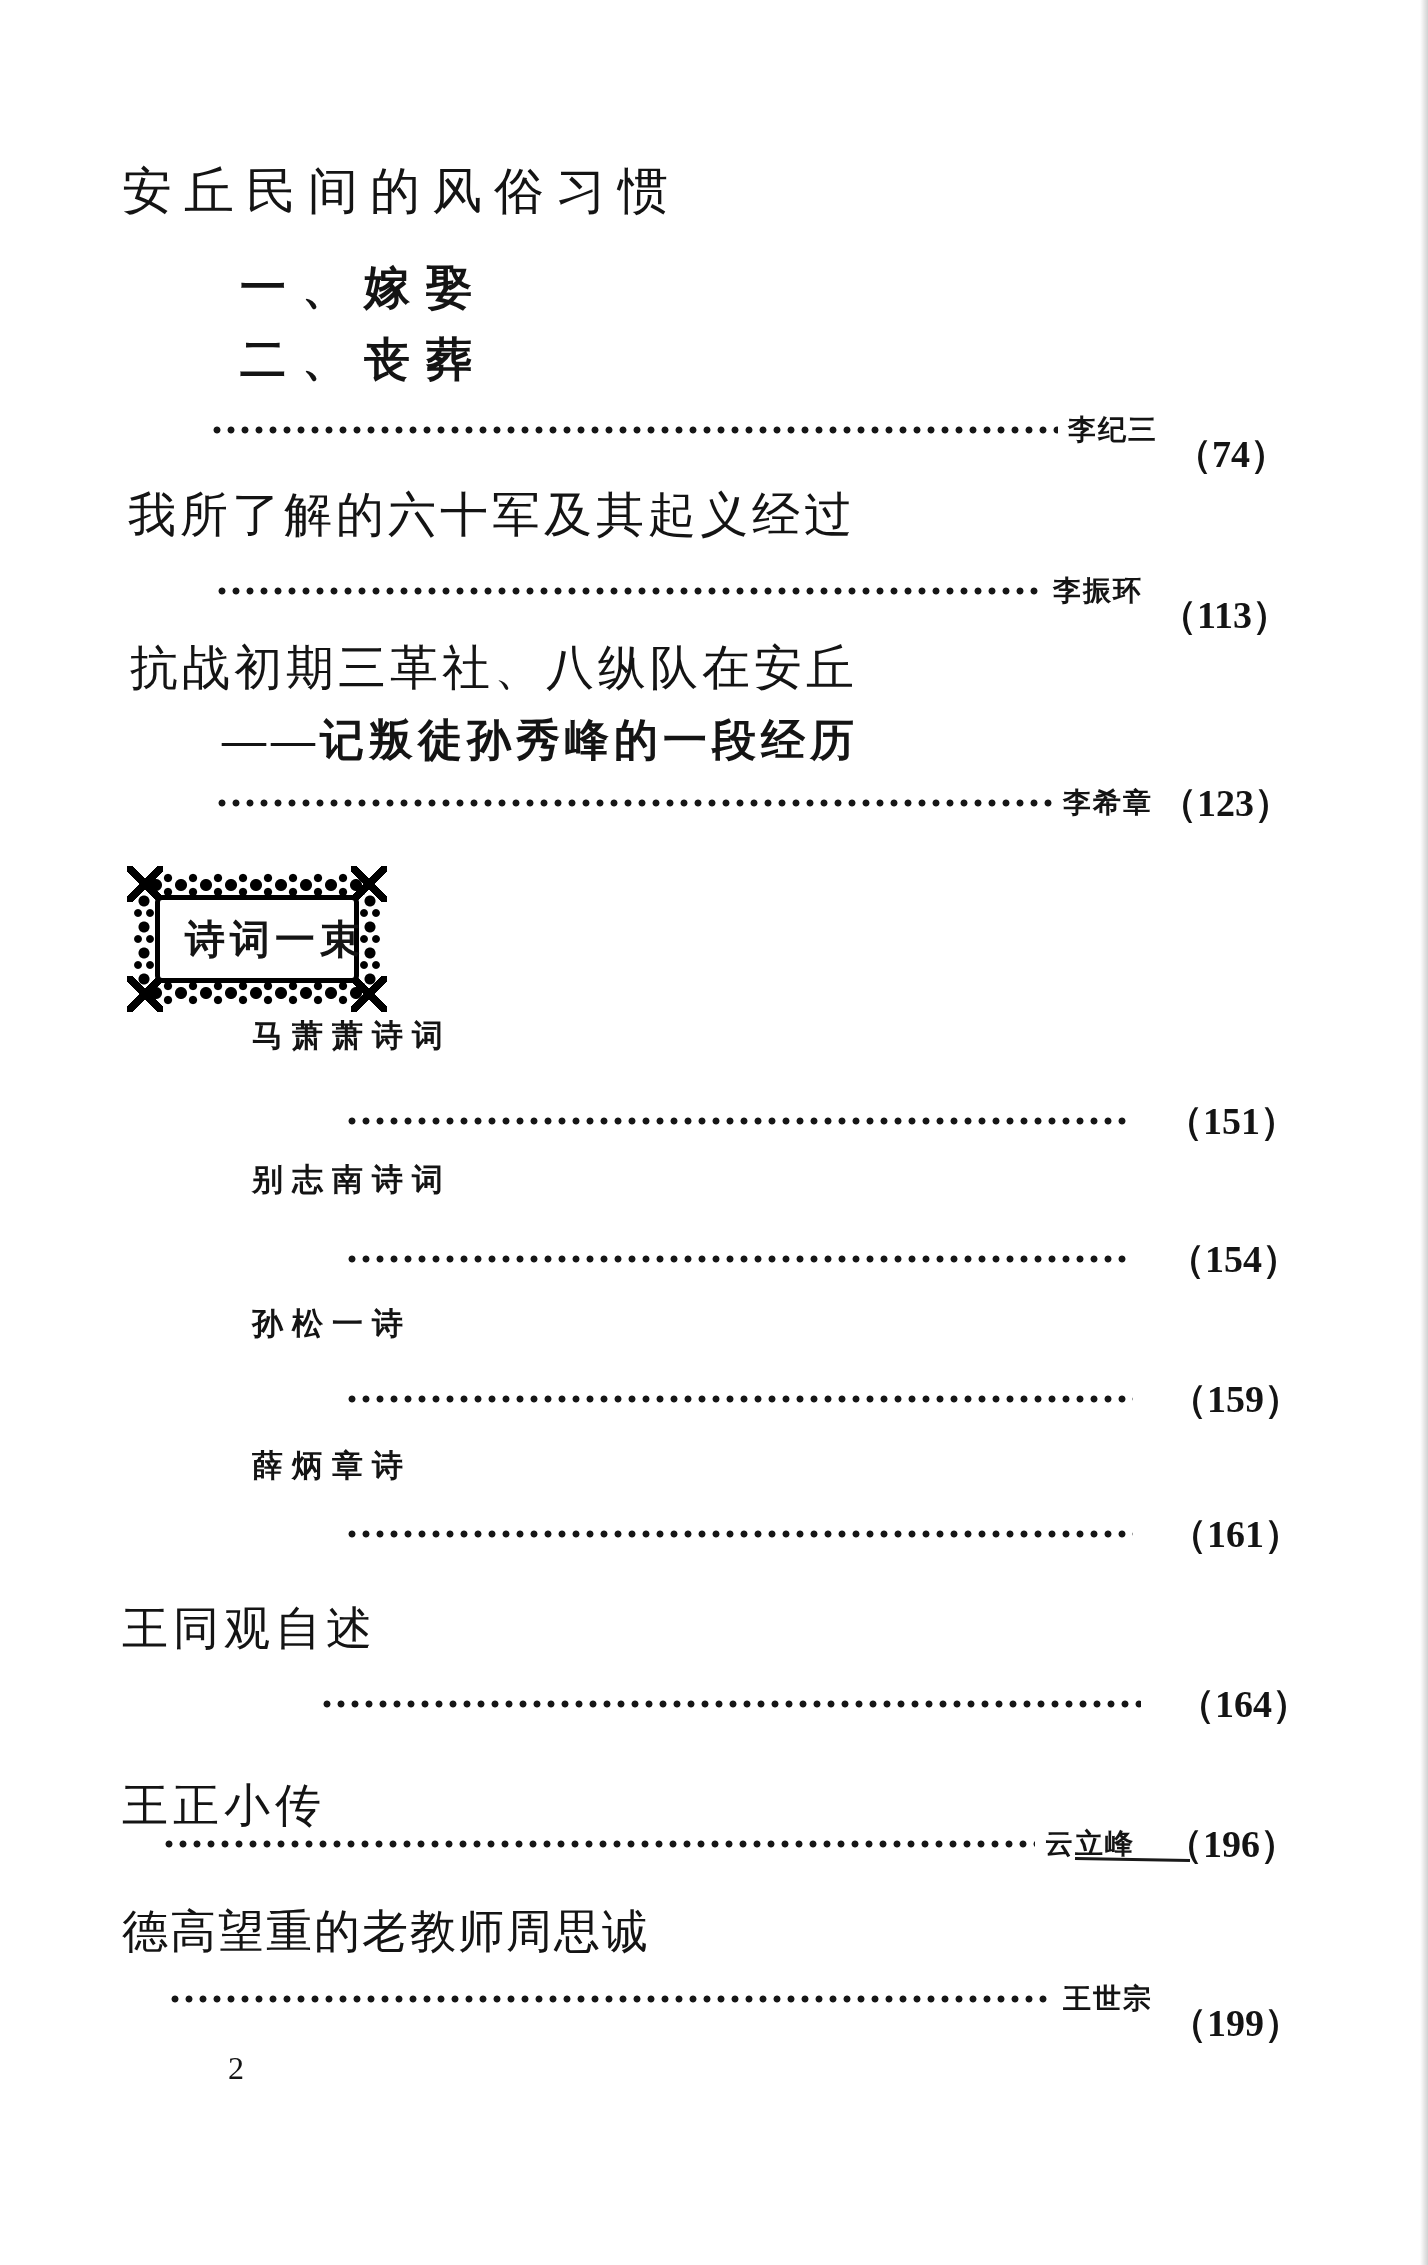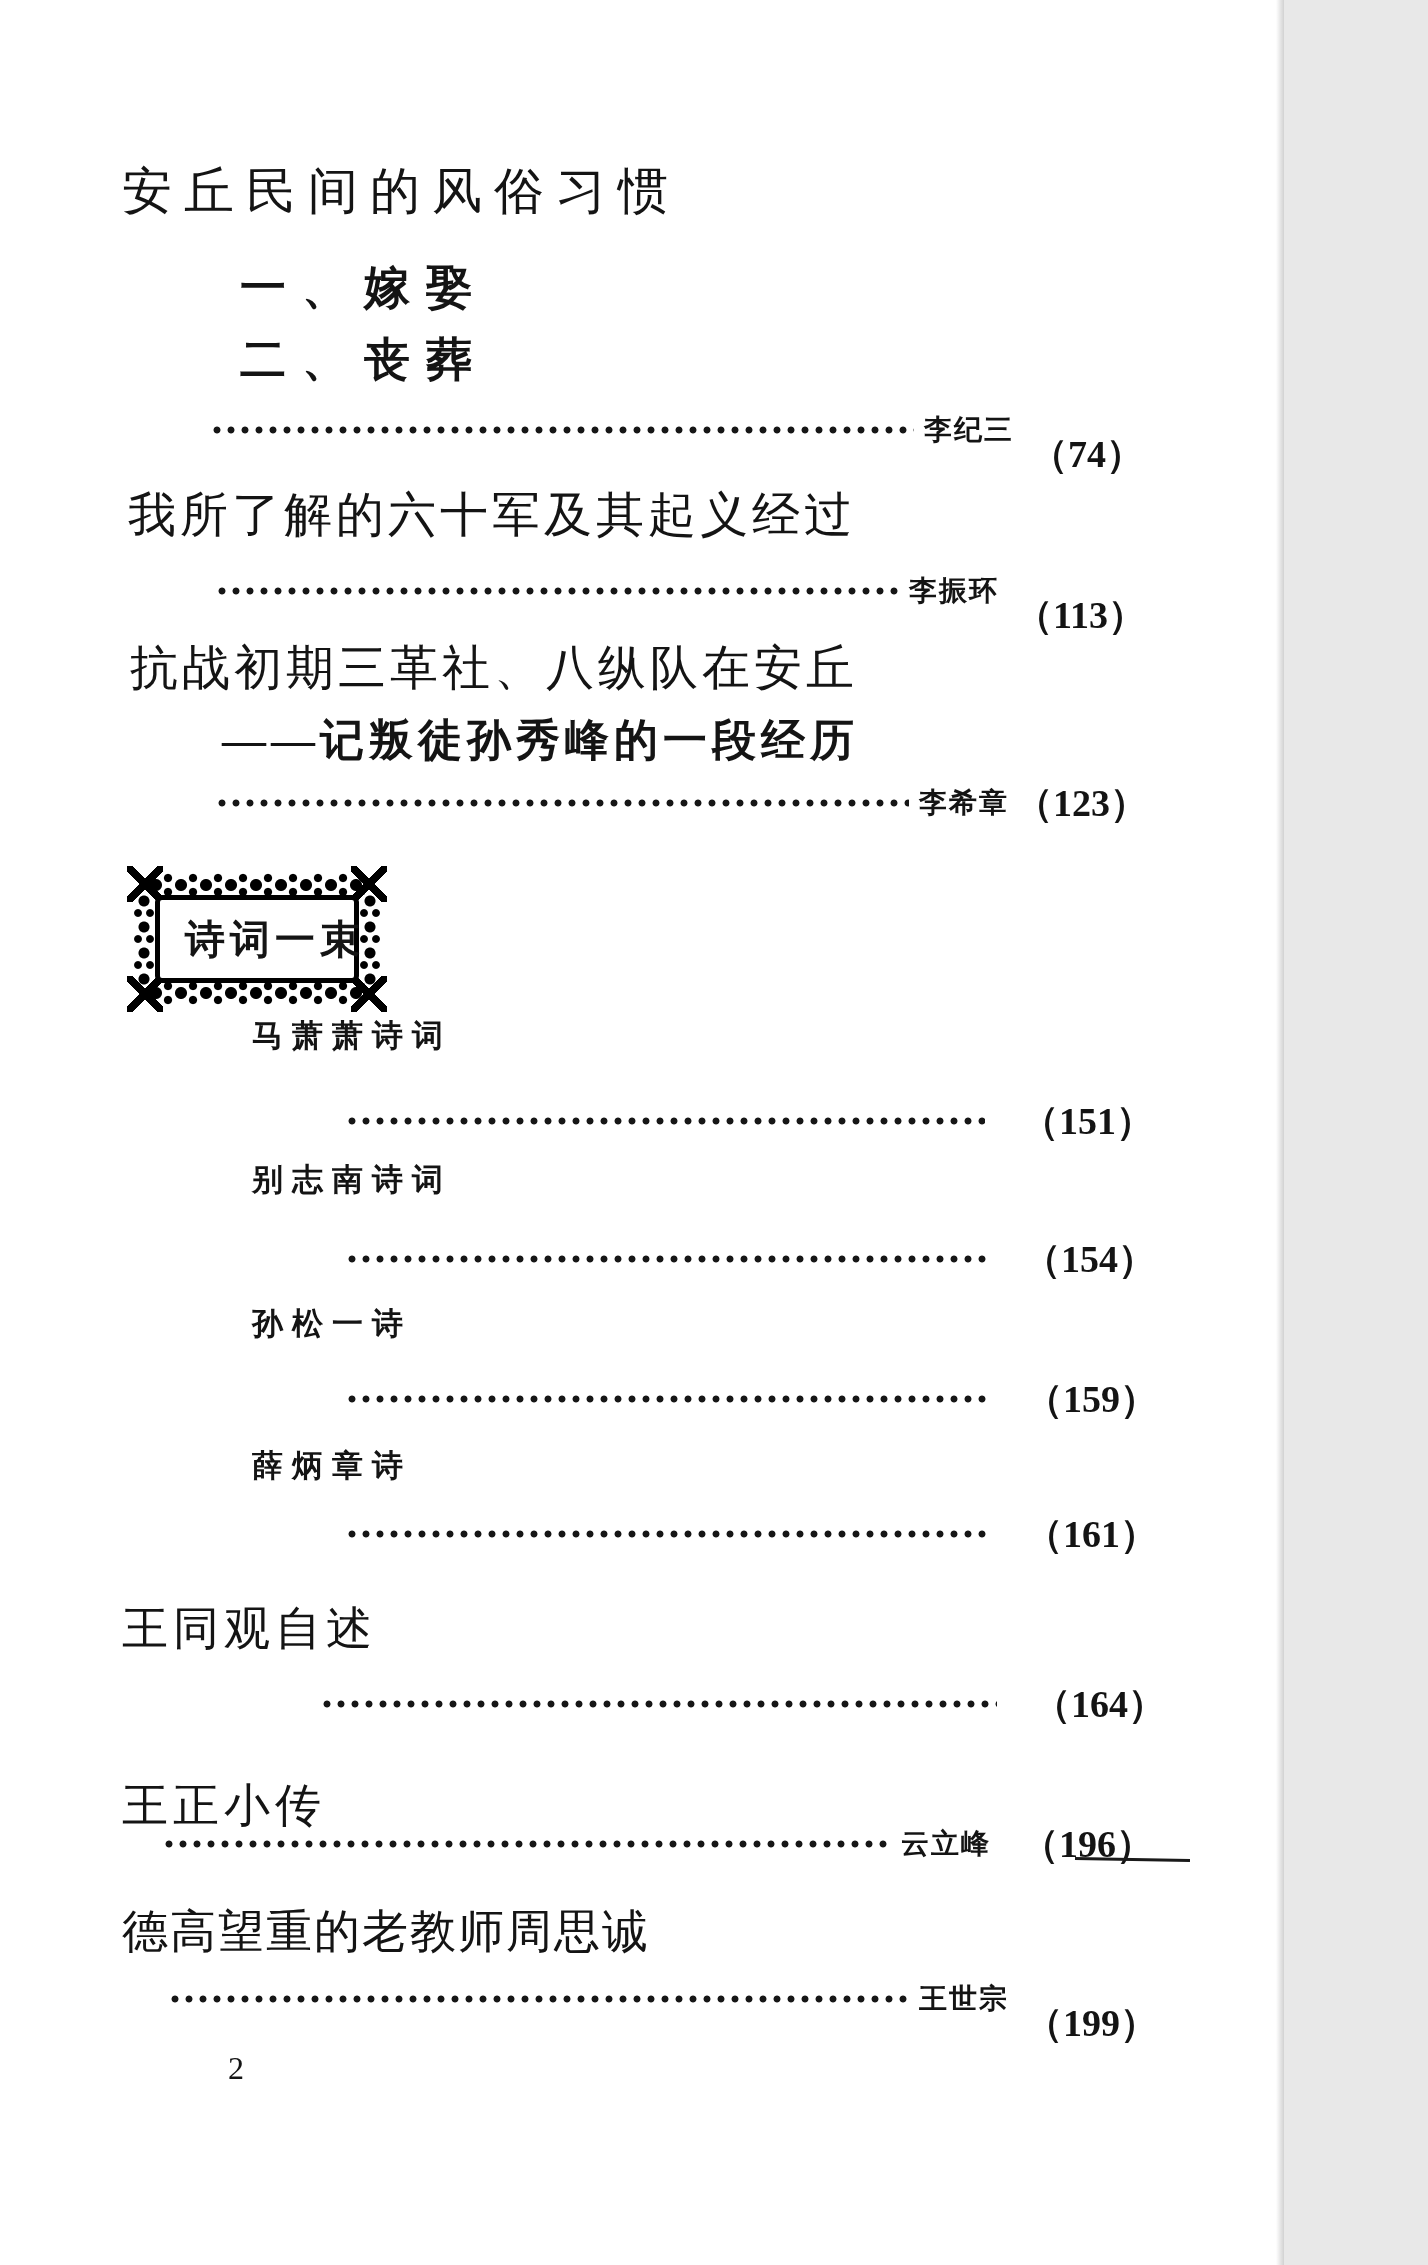--- a/index.html
+++ b/index.html
@@ -1,18 +1,18 @@
 <!DOCTYPE html>
 <html><head>
 <meta charset="utf-8">
 <style>
   html,body{margin:0;padding:0;background:#e8e8e8;}
   .scan-page{
     position:relative;
-    width:1284px;height:2265px;
+    width:1428px;height:2265px;
     background:#ffffff;
     overflow:hidden;
     font-family:"Liberation Serif","DejaVu Serif",serif;
     color:#141414;
   }
   .line{position:absolute;white-space:nowrap;line-height:1.15;}
   .t-main{font-size:50px;font-weight:400;letter-spacing:12px;}
   .t-big{font-size:48px;font-weight:400;letter-spacing:4px;}
   .t-sub{font-size:46px;font-weight:700;letter-spacing:16px;}
   .t-dash{font-size:44px;font-weight:700;letter-spacing:5px;}

